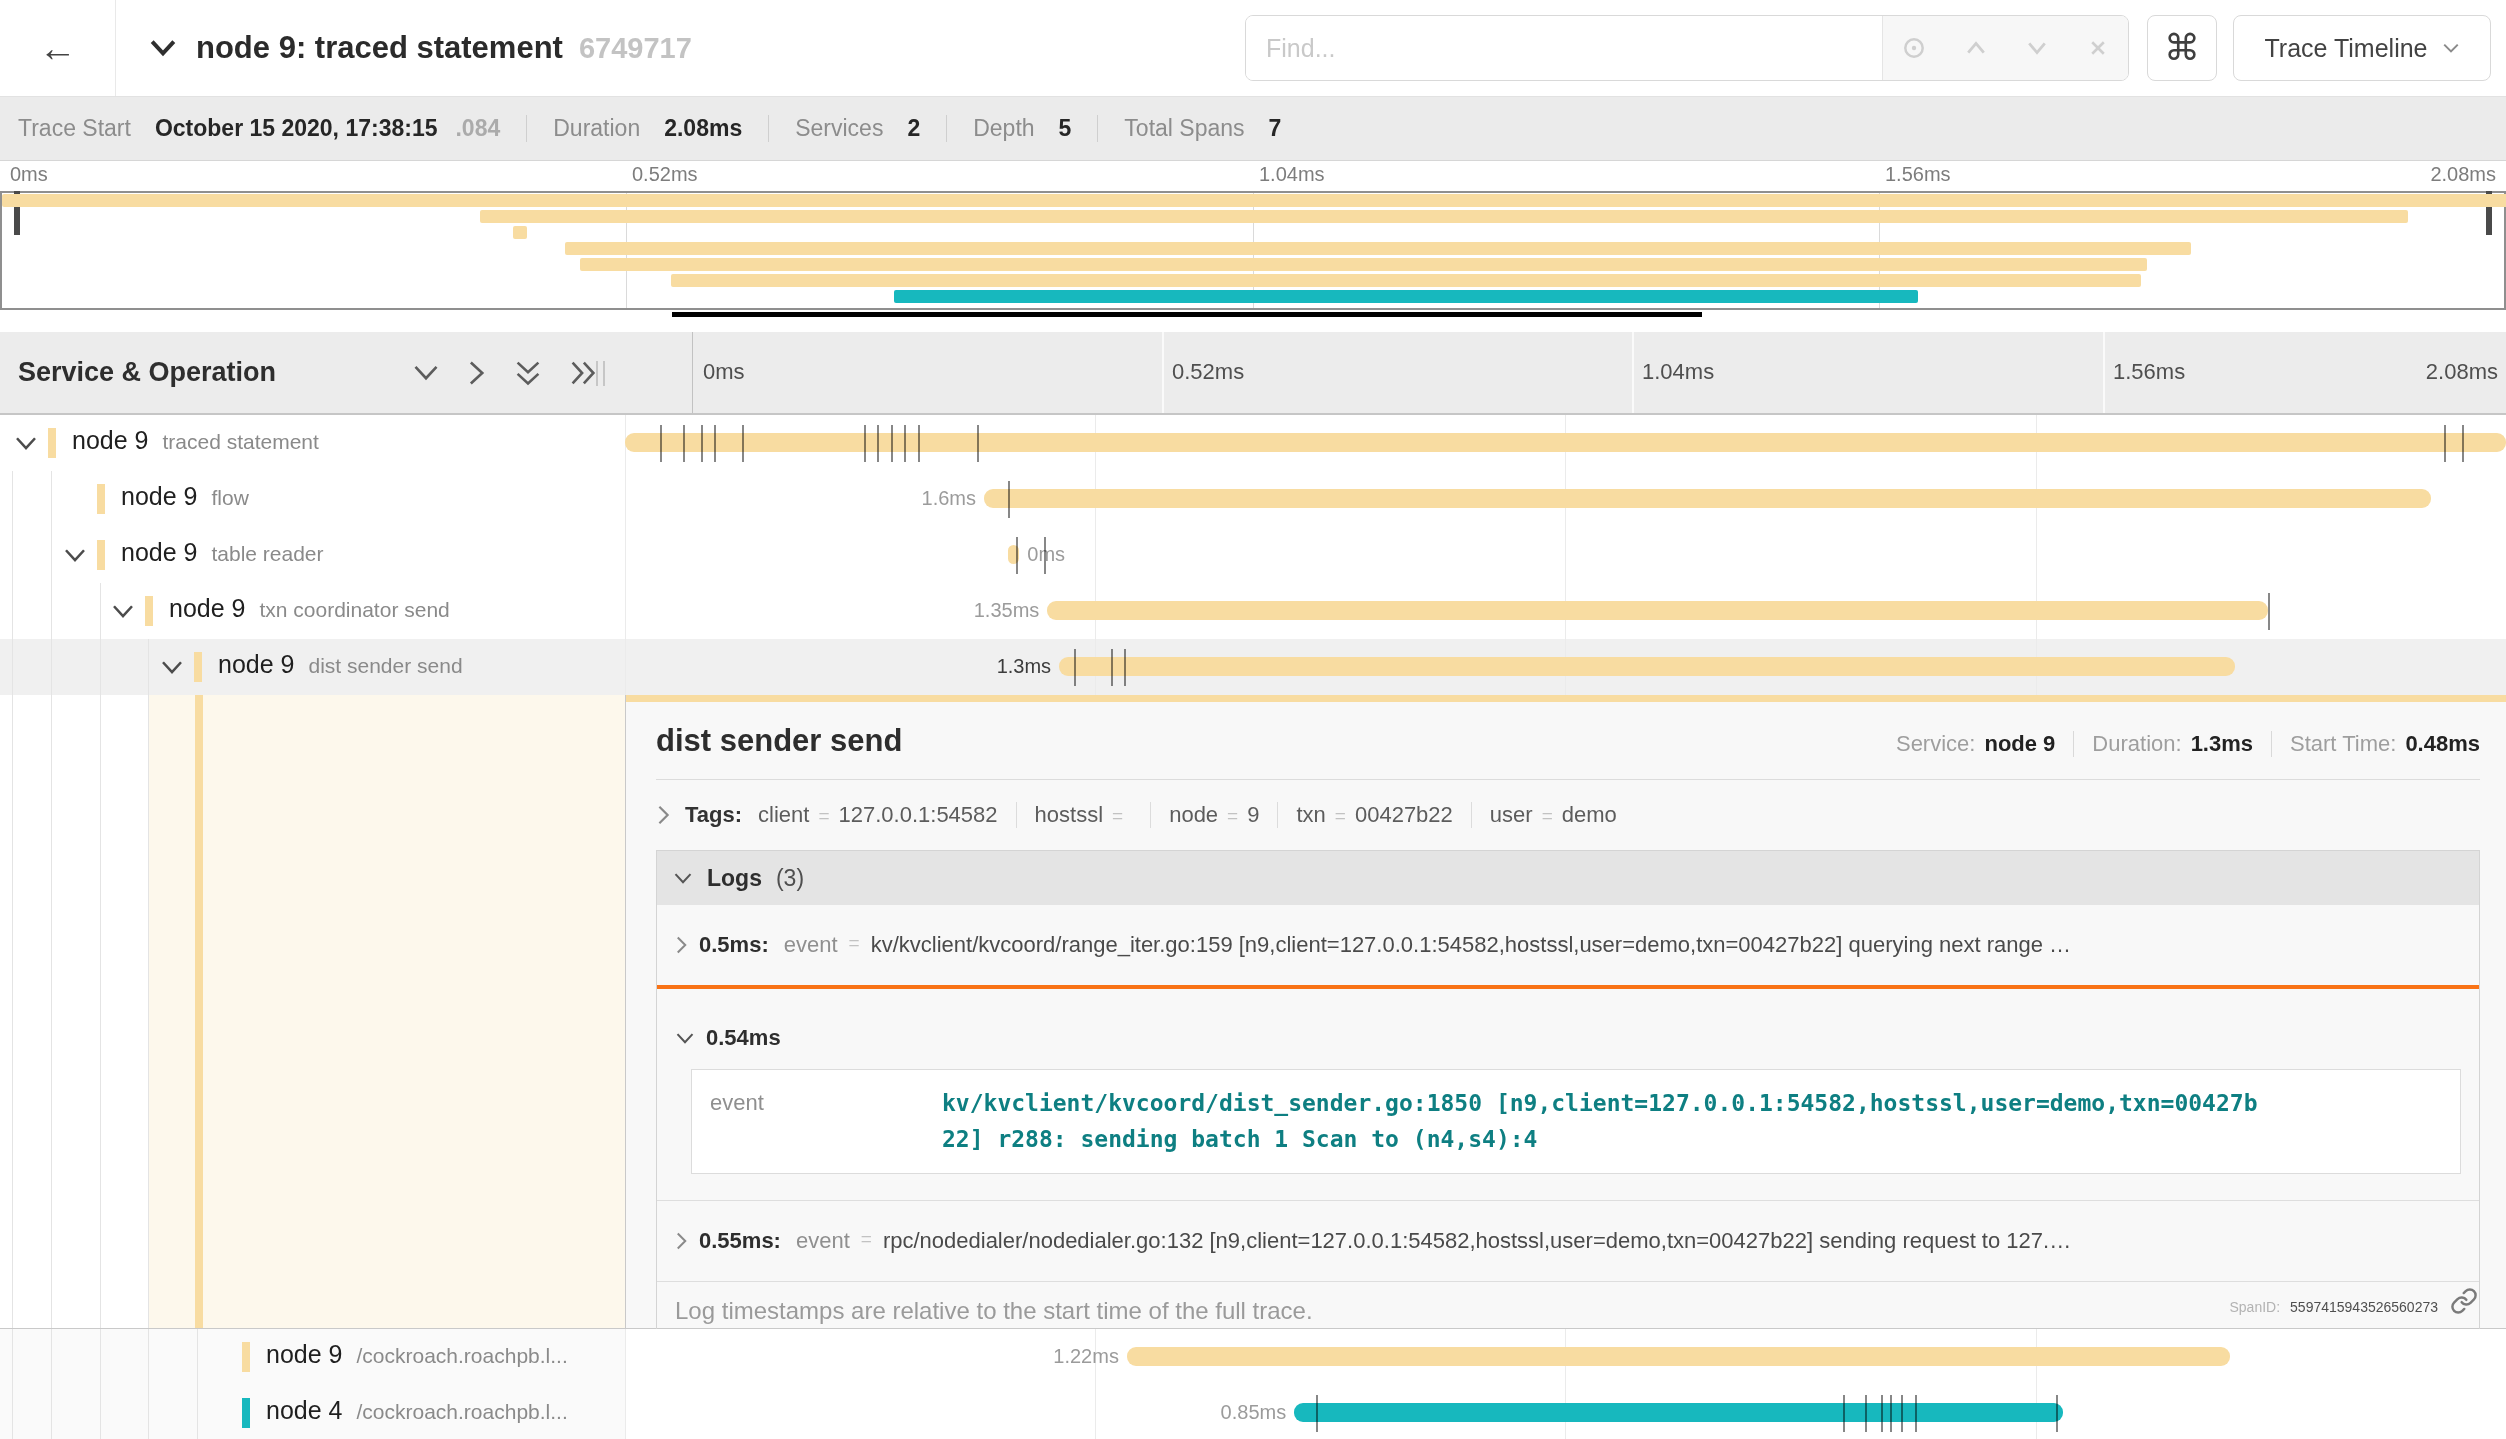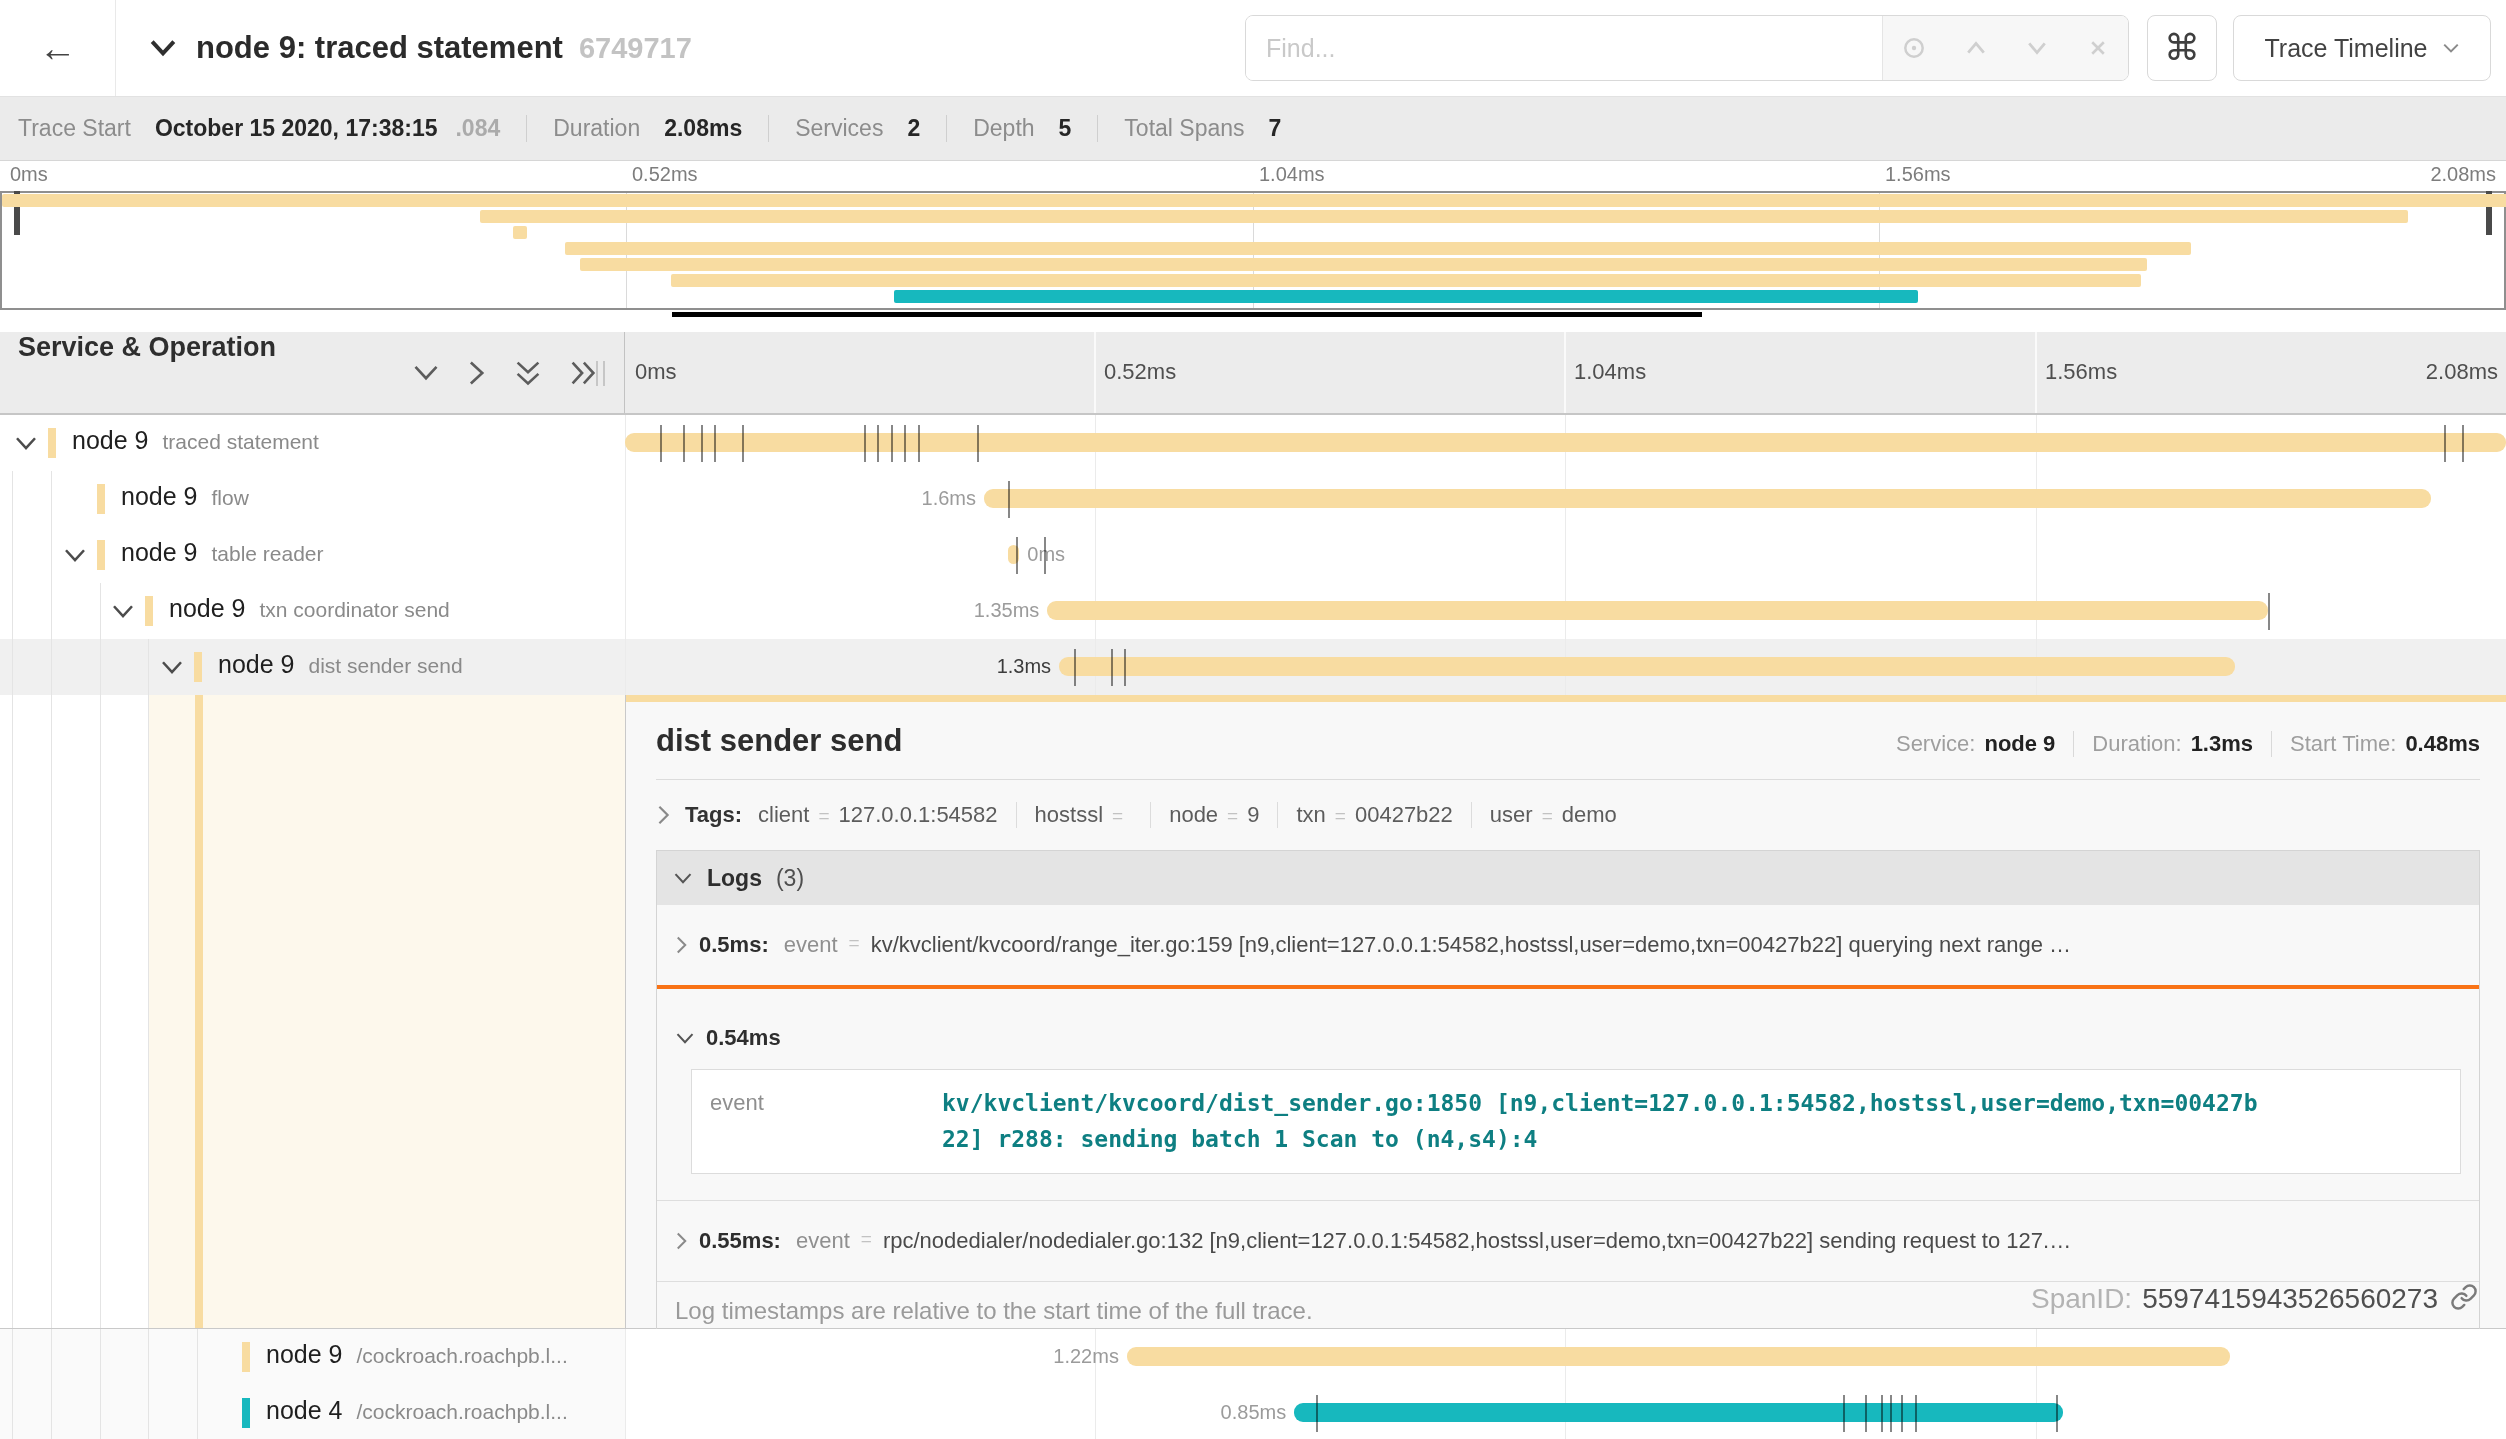--- a/index.html
+++ b/index.html
@@ -48,21 +48,21 @@
   .mini-grid { position:absolute; top:0; width:1px; height:100%; background:#dadada; }
   .mg1{left:624px} .mg2{left:1251px} .mg3{left:1877px}
   .mini-bar { position:absolute; border-radius:2px; height:13px; }
   .mini-handle { position:absolute; top:-2px; width:6px; height:44px; background:#4a4a4a; }
   .mh-l{left:12px} .mh-r{right:12px}
   .mini-scroll { position:absolute; top:151px; height:5px; background:#000; }
 
   
   .ghead { position:absolute; left:0; top:332px; width:2506px; height:83px; background:#ececec;
            border-bottom:2px solid #c6c6c6; display:flex; }
-  .ghead-left { width:625px; height:100%; position:relative; display:flex; 
+  .ghead-left { width:693px; height:100%; position:relative; display:flex; align-items:center;
                 border-right:1px solid #c2c2c2; }
   .ghead-title { font-size:27px; font-weight:bold; color:#2e2e2e; margin-left:18px; }
   .ghead-icons { position:absolute; left:412px; top:0; height:100%; display:flex; gap:28px; align-items:center; }
   .ghead-icons svg { cursor:pointer; }
   .grip { position:absolute; left:596px; top:29px; width:9px; height:25px;
           border-left:2px solid #c6c6c6; border-right:2px solid #c6c6c6; cursor:col-resize; }
   .ghead-right { position:relative; flex:1; }
   .ruler-line { position:absolute; top:0; width:2px; height:100%; background:#fafafa; }
   .rl1{left:469px} .rl2{left:939px} .rl3{left:1410px}
   .ruler-lab { position:absolute; top:27px; font-size:22px; color:#4f4f4f; }
@@ -122,21 +122,21 @@
   .lrow .v { color:#4a4a4a; overflow:hidden; text-overflow:ellipsis; }
   .lexp { border-top:4px solid #f97316; padding:36px 18px 26px; }
   .lexp-head { display:flex; align-items:center; gap:11px; font-size:22px; cursor:pointer; }
   .lexp-head .time { font-weight:bold; color:#2e2e2e; }
   .kv-table { margin:18px 0 0 16px; background:#fff; border:1px solid #dcdcdc;
               display:flex; padding:16px 18px; }
   .kv-k { width:232px; flex:none; font-size:22px; color:#8f8f8f; padding-top:4px; }
   .kv-v { max-width:1320px; font-family:"DejaVu Sans Mono","Liberation Mono",monospace;
           font-size:23px; font-weight:bold; color:#0e7f82; line-height:1.55; word-break:break-all; }
   .logs-foot { border-top:1px solid #dedede; padding:15px 18px; font-size:24px; color:#9a9a9a; }
-  .spanid { position:absolute; right:28px; bottom:13px; display:flex; align-items:flex-start; font-size:28px; }
+  .spanid { position:absolute; right:28px; bottom:13px; display:flex; align-items:flex-end; font-size:14px; }
   .spanid .lab { color:#b3b3b3; }
   .spanid .val { color:#4f4f4f; margin-left:10px; }
   .spanid svg { margin-left:12px; cursor:pointer; }
 </style>
 </head>
 <body>
 
 <div class="hdr">
   <div class="back-btn">
     <span>←</span>

